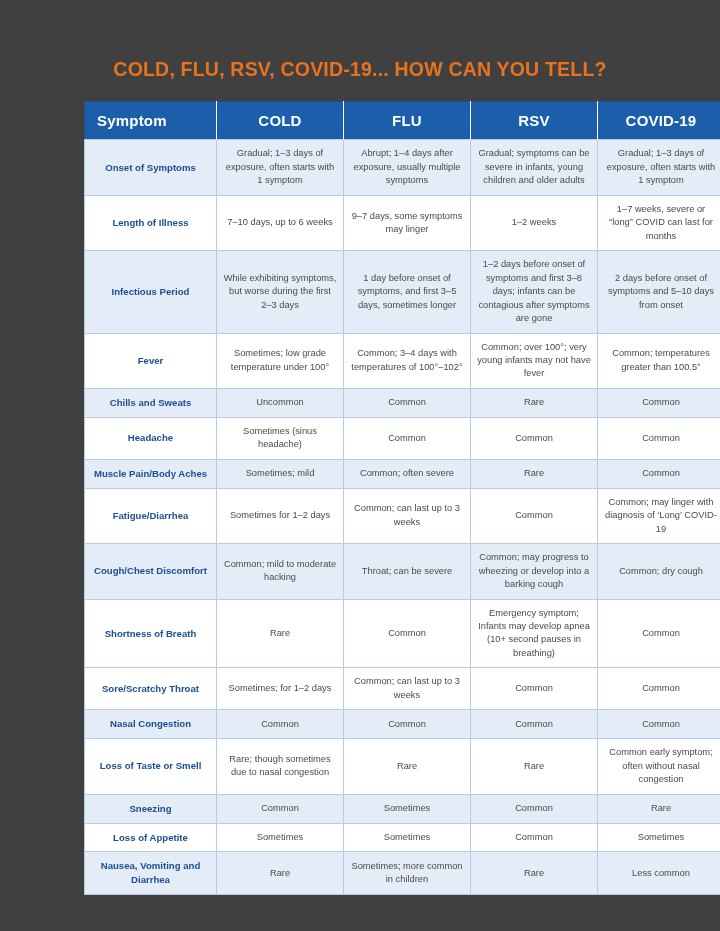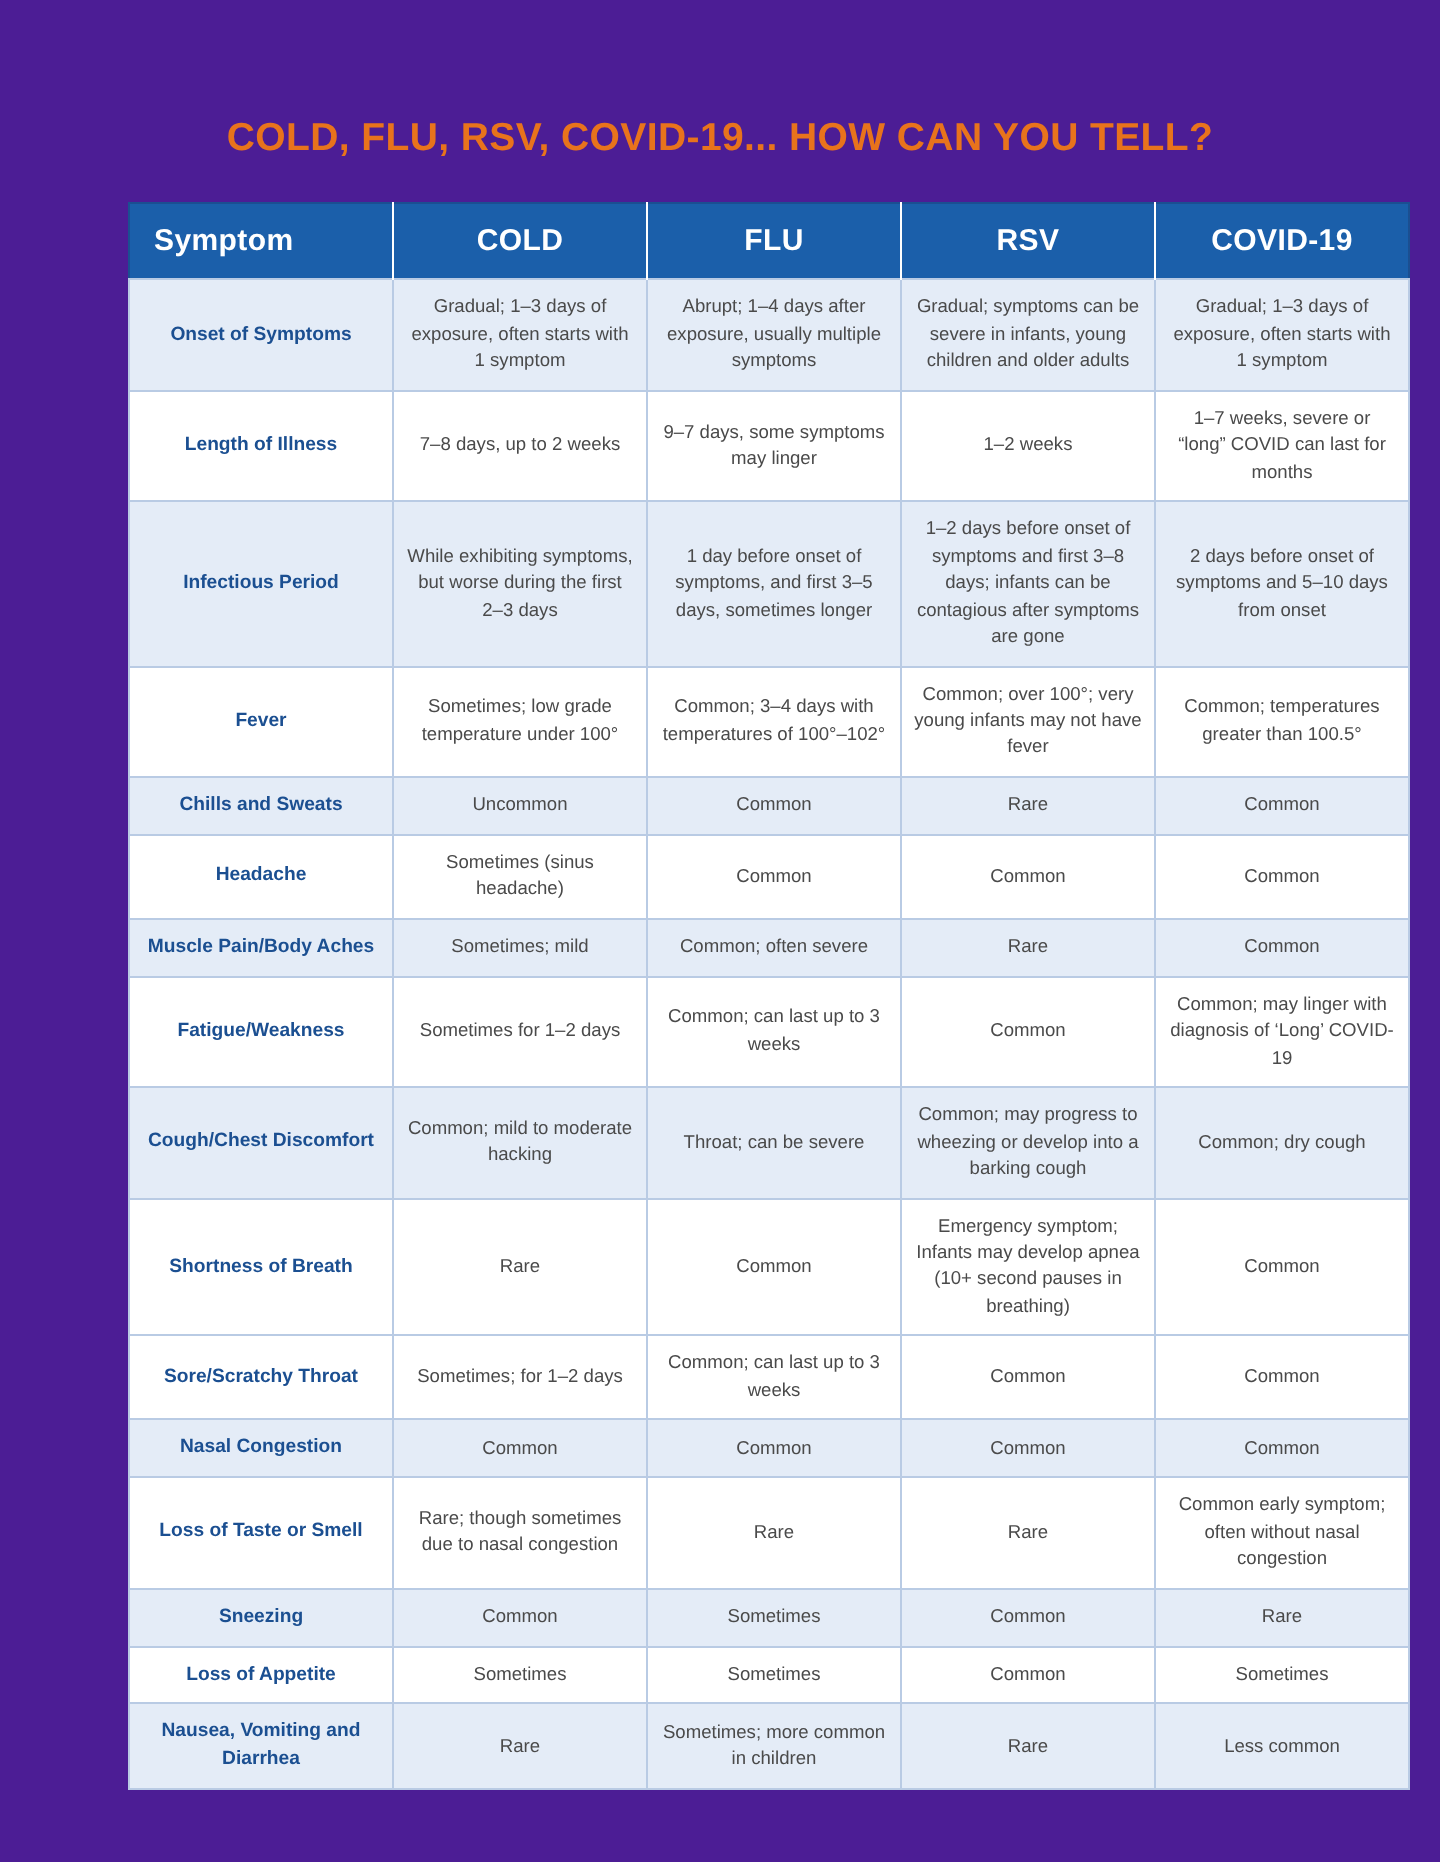--- a/index.html
+++ b/index.html
@@ -10,23 +10,23 @@
     width: 720px;
     height: 931px;
     background: #eaf0f8;
     font-family: "Liberation Sans", sans-serif;
     overflow: hidden;
   }
   .page {
     position: relative;
     width: 720px;
     height: 931px;
-    background: #4c1d95;
+    background: #404040;
     box-sizing: border-box;
-    padding: 0 16px;
+    padding: 0 36px;
   }
   .title {
     text-align: center;
     color: #e8731c;
     font-size: 19.5px;
     font-weight: bold;
     letter-spacing: 0.2px;
     padding-top: 58px;
     padding-bottom: 20px;
     line-height: 1.2;
@@ -101,21 +101,21 @@
     <tbody id="table-body">
         <tr class="alt">
           <td class="rowhead">Onset of Symptoms</td>
           <td>Gradual; 1–3 days of exposure, often starts with 1 symptom</td>
           <td>Abrupt; 1–4 days after exposure, usually multiple symptoms</td>
           <td>Gradual; symptoms can be severe in infants, young children and older adults</td>
           <td>Gradual; 1–3 days of exposure, often starts with 1 symptom</td>
         </tr>
         <tr class="plain">
           <td class="rowhead">Length of Illness</td>
-          <td>7–8 days, up to 2 weeks</td>
+          <td>7–10 days, up to 6 weeks</td>
           <td>9–7 days, some symptoms may linger</td>
           <td>1–2 weeks</td>
           <td>1–7 weeks, severe or “long” COVID can last for months</td>
         </tr>
         <tr class="alt">
           <td class="rowhead">Infectious Period</td>
           <td>While exhibiting symptoms, but worse during the first 2–3 days</td>
           <td>1 day before onset of symptoms, and first 3–5 days, sometimes longer</td>
           <td>1–2 days before onset of symptoms and first 3–8 days; infants can be contagious after symptoms are gone</td>
           <td>2 days before onset of symptoms and 5–10 days from onset</td>
@@ -142,21 +142,21 @@
           <td>Common</td>
         </tr>
         <tr class="alt">
           <td class="rowhead">Muscle Pain/Body Aches</td>
           <td>Sometimes; mild</td>
           <td>Common; often severe</td>
           <td>Rare</td>
           <td>Common</td>
         </tr>
         <tr class="plain">
-          <td class="rowhead">Fatigue/Weakness</td>
+          <td class="rowhead">Fatigue/Diarrhea</td>
           <td>Sometimes for 1–2 days</td>
           <td>Common; can last up to 3 weeks</td>
           <td>Common</td>
           <td>Common; may linger with diagnosis of ‘Long’ COVID-19</td>
         </tr>
         <tr class="alt">
           <td class="rowhead">Cough/Chest Discomfort</td>
           <td>Common; mild to moderate hacking</td>
           <td>Throat; can be severe</td>
           <td>Common; may progress to wheezing or develop into a barking cough</td>

